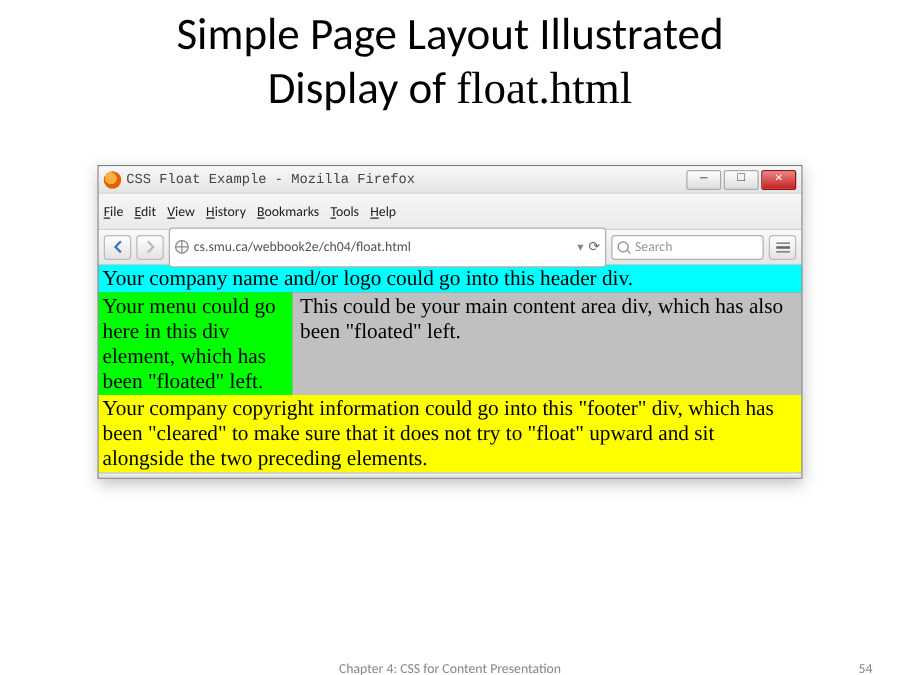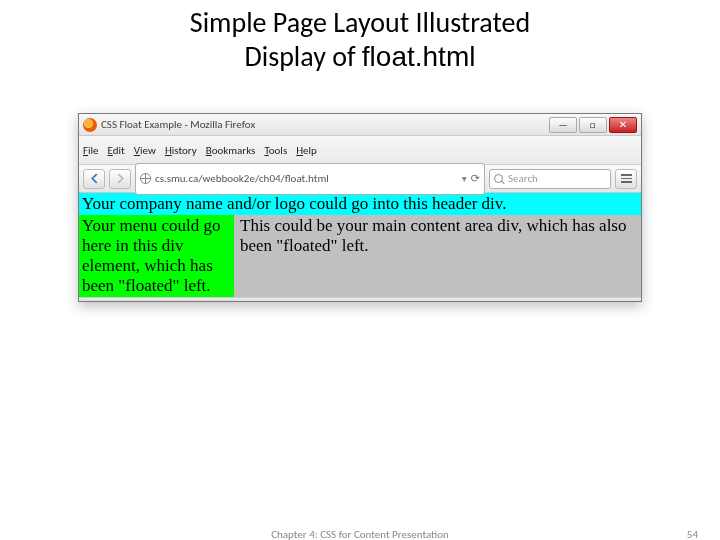--- a/index.html
+++ b/index.html
@@ -5,43 +5,44 @@
   * { box-sizing: border-box; margin: 0; padding: 0; }
   body {
     width: 720px;
     height: 540px;
     background: #fff;
     font-family: Calibri, Arial, sans-serif;
     position: relative;
   }
   .slide-title {
     text-align: center;
-    font-size: 28px;
+    font-size: 36px;
     font-weight: 400;
     padding-top: 6px;
     line-height: 1.2;
     color: #000;
   }
-  .slide-title .code { font-family: Liberation Sans, sans-serif; }
+  .slide-title .code { font-family: Liberation Serif, serif; }
   .browser {
     width: 564px;
     margin: 40px auto 0 auto;
     border: 1px solid #7a7a7a;
     box-shadow: 0 4px 12px rgba(0,0,0,0.25);
     background: #fff;
   }
   .titlebar {
     height: 22px;
     background: linear-gradient(#f8f8f8,#e4e4e4);
     display: flex;
     align-items: center;
     padding: 0 4px;
     border-bottom: 1px solid #c9c9c9;
     font-size: 11px;
     color: #444;
+    font-family: Liberation Mono, monospace;
   }
   .ff-icon {
     width: 14px; height: 14px; margin-right:4px;
     background: radial-gradient(circle at 40% 40%, #ffae42 0 40%, #e66000 41% 100%);
     border-radius: 50%;
   }
   .win-controls { margin-left: auto; display:flex; gap:0; }
   .win-btn {
     width: 28px; height: 16px;
     border: 1px solid #aaa;
@@ -173,20 +174,21 @@
         <span></span>
     </div>
   </div>
 
   <div class="viewport">
     <div class="page-header">Your company name and/or logo could go into this header div.</div>
     <div class="page-row">
       <div class="page-menu">Your menu could go here in this div element, which has been "floated" left.</div>
       <div class="page-content">This could be your main content area div, which has also been "floated" left.</div>
     </div>
+    <div class="page-footer">Your company copyright information could go into this "footer" div, which has been "cleared" to make sure that it does not try to "float" upward and sit alongside the two preceding elements.</div>
   </div>
 
   <div class="bottombar"></div>
 </div>
 
 <div class="slide-footer">
   <span class="chapter">Chapter 4: CSS for Content Presentation</span>
   <span class="pagenum">54</span>
 </div>
 

